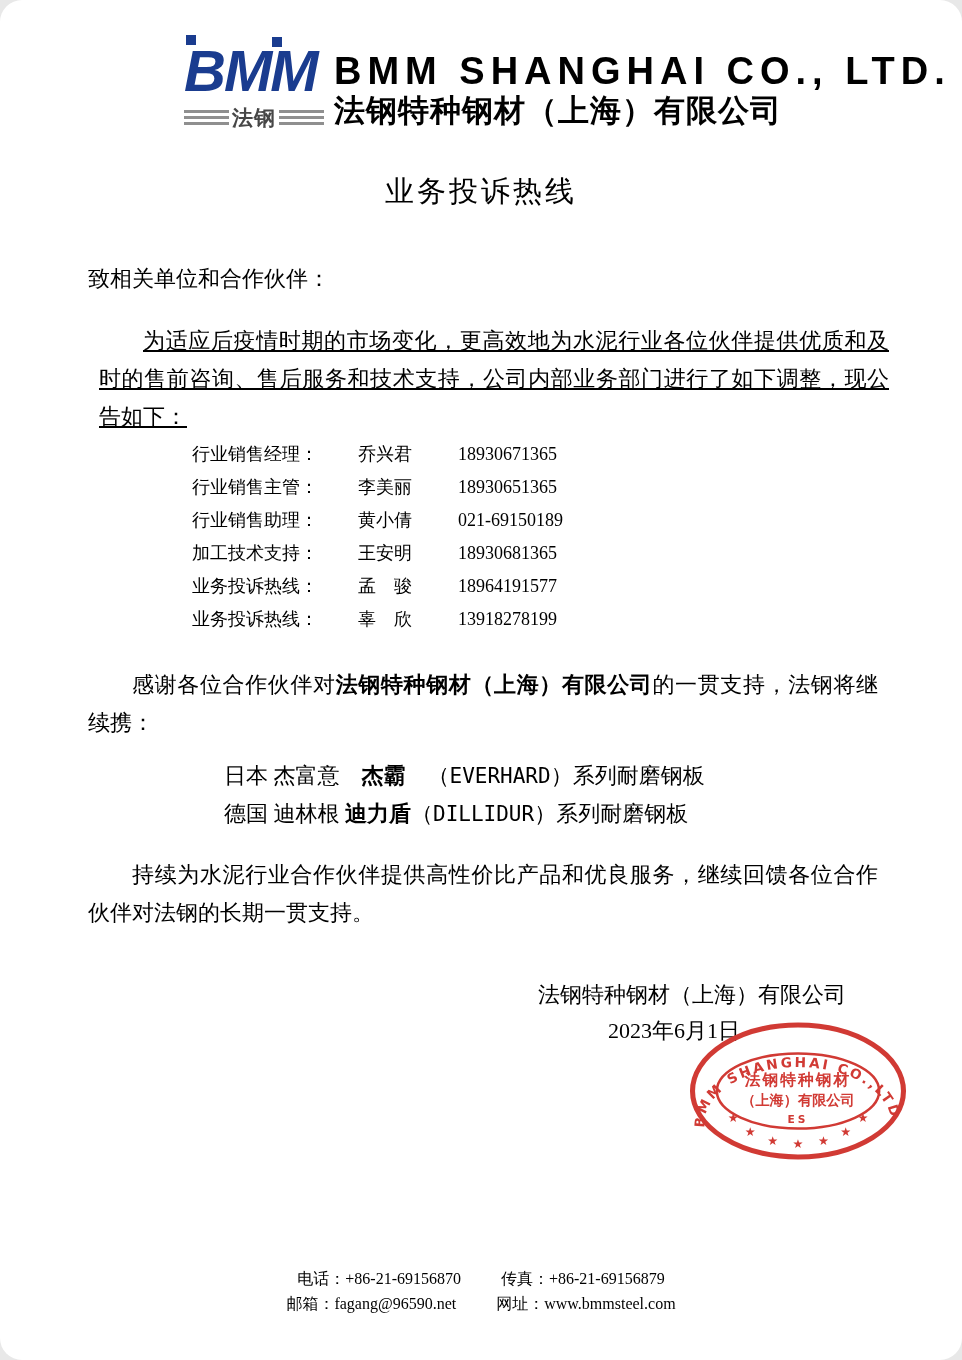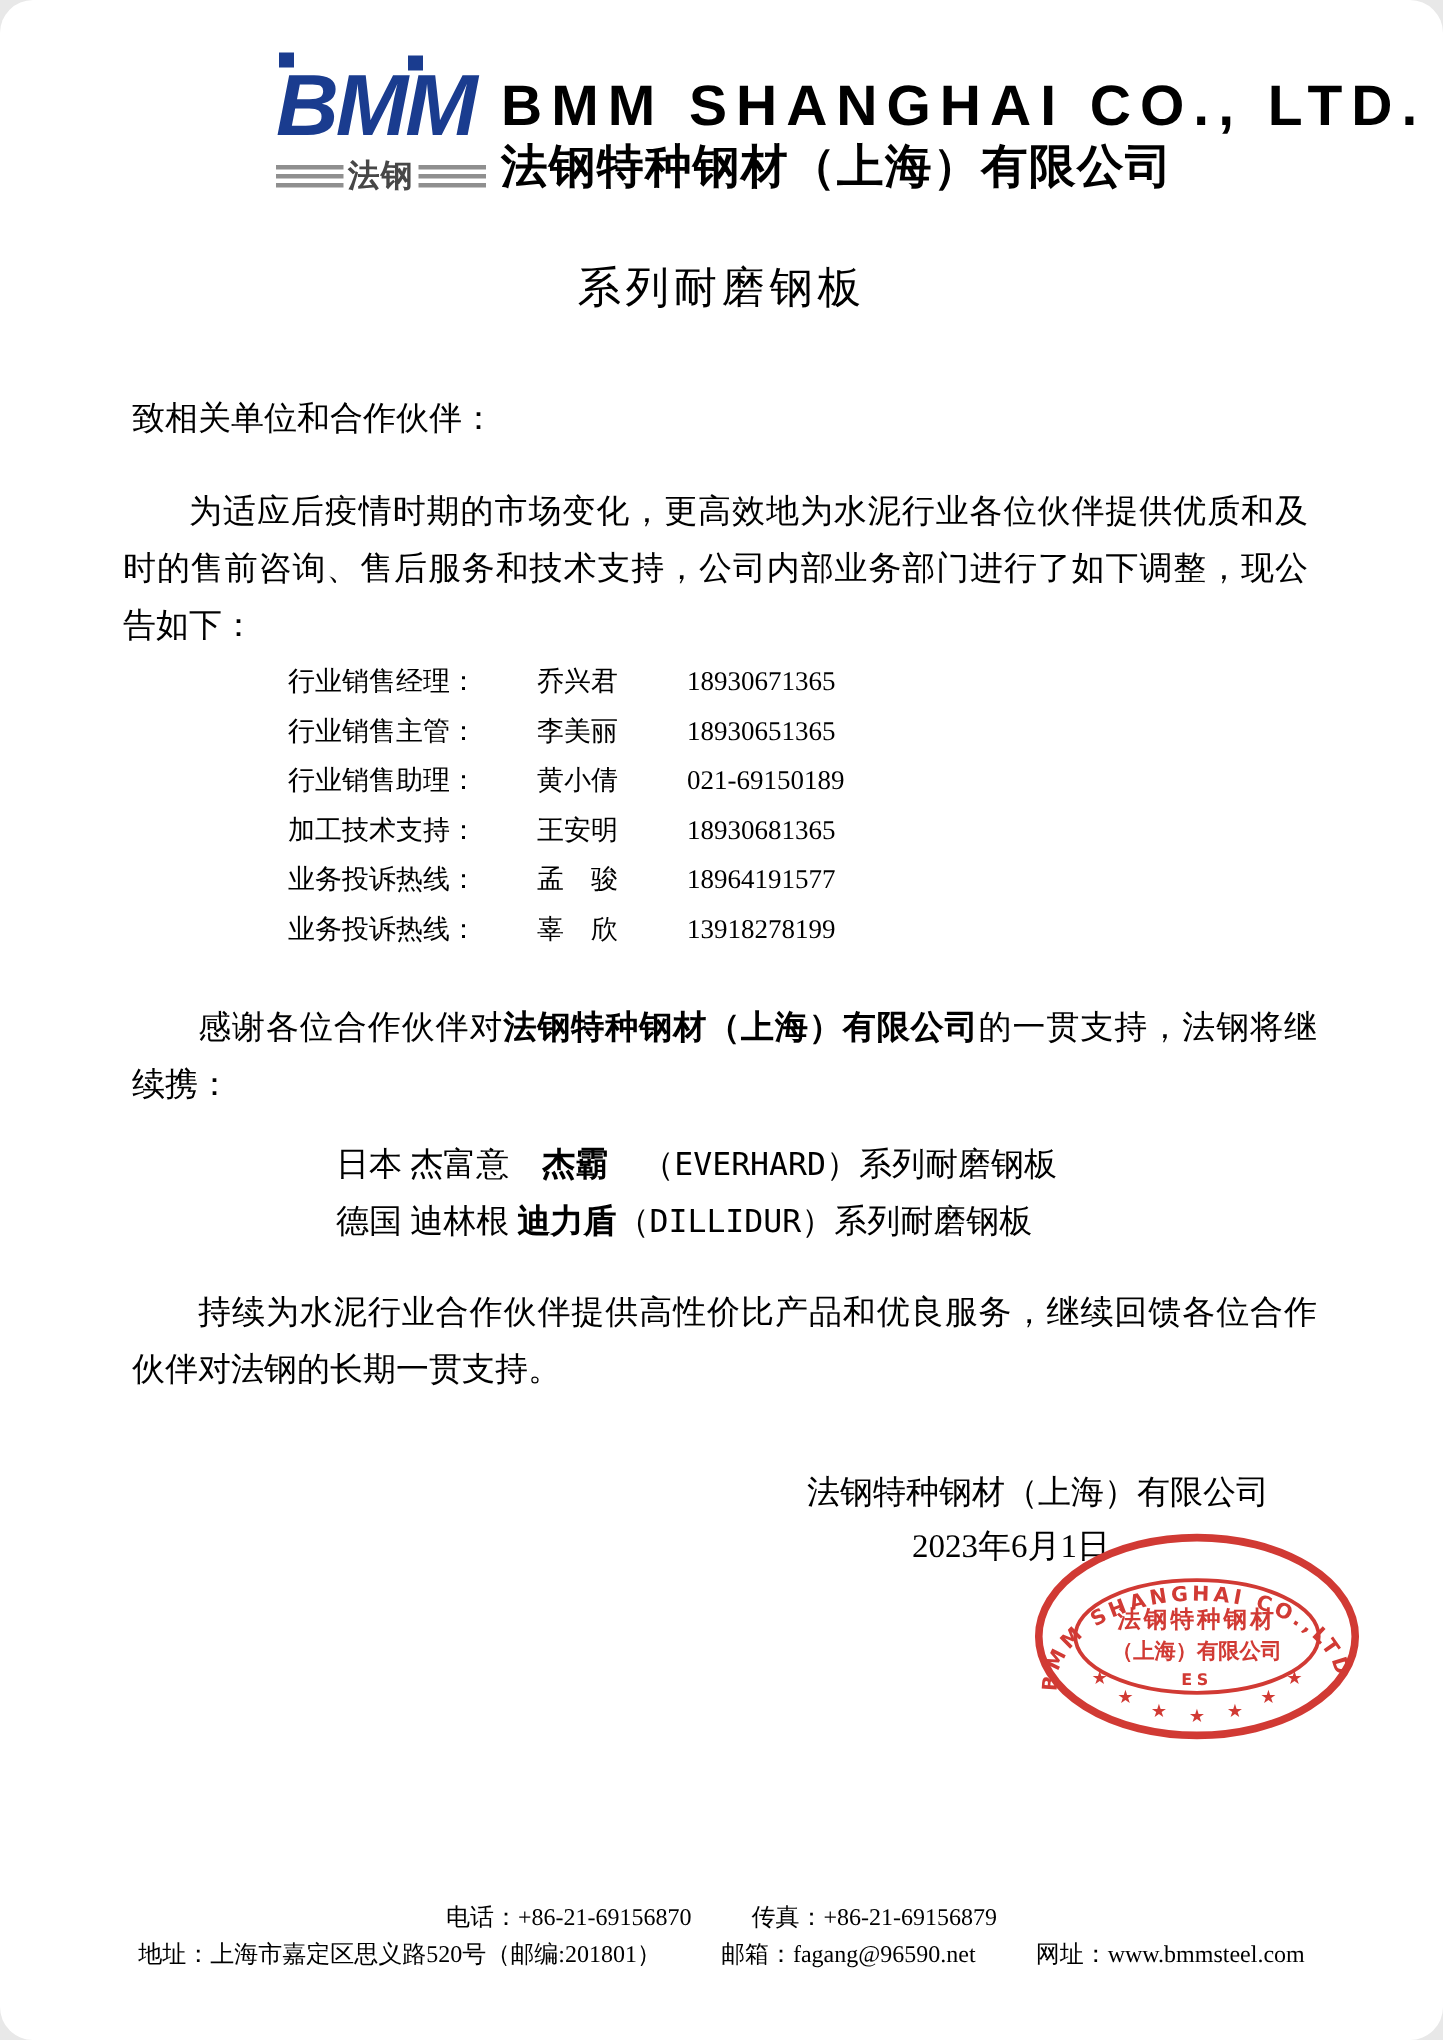--- a/index.html
+++ b/index.html
@@ -47,21 +47,21 @@
     font-weight:bold;font-size:31px;letter-spacing:1px;white-space:nowrap;
   }
   .doc-title{
     position:absolute;left:0;top:172px;width:962px;
     text-align:center;font-size:29px;letter-spacing:3px;
   }
 
   
   .body-text{font-size:22px;line-height:38px;}
   .salutation{position:absolute;left:88px;top:260px;font-size:22px;}
-  .intro{position:absolute;left:82px;top:322px;width:790px;text-align:justify;text-indent:44px;}
+  .intro{position:absolute;left:99px;top:322px;width:790px;text-align:justify;text-indent:44px;text-decoration:underline;}
   .thanks{position:absolute;left:88px;top:666px;width:790px;text-align:justify;text-indent:44px;}
   .closing{position:absolute;left:88px;top:856px;width:790px;text-align:justify;text-indent:44px;}
   .bold{font-weight:bold;}
 
   .contacts{position:absolute;left:192px;top:438px;font-size:18px;}
   .contact-row{display:flex;height:33px;line-height:33px;white-space:nowrap;}
   .contact-role{width:166px;}
   .contact-name{width:100px;}
   .contact-phone{font-family:"Liberation Serif","DejaVu Serif",serif;}
 
@@ -105,21 +105,21 @@
           <span></span>
           <span></span>
           <span></span>
         </span>
     </div>
   </div>
 
   <div class="company-en">BMM SHANGHAI CO., LTD.</div>
   <div class="company-cn">法钢特种钢材（上海）有限公司</div>
 
-  <div class="doc-title">系列耐磨钢板</div>
+  <div class="doc-title">业务投诉热线</div>
 
   <div class="salutation body-text">致相关单位和合作伙伴：</div>
 
   <div class="intro body-text">为适应后疫情时期的市场变化，更高效地为水泥行业各位伙伴提供优质和及时的售前咨询、售后服务和技术支持，公司内部业务部门进行了如下调整，现公告如下：</div>
 
   <div class="contacts">
     <div class="contact-row">
       <span class="contact-role">行业销售经理：</span>
       <span class="contact-name">乔兴君</span>
       <span class="contact-phone">18930671365</span>
@@ -189,19 +189,18 @@
       </g>
     </svg>
   </div>
 
   <div class="footer">
     <div class="footer-line">
       <span class="footer-item"><span>电话：</span><span>+86-21-69156870</span></span>
       <span class="footer-item"><span>传真：</span><span>+86-21-69156879</span></span>
     </div>
     <div class="footer-line">
-      <span class="footer-item"><span>地址：</span><span>上海市嘉定区思义路520号（邮编:201801）</span></span>
       <span class="footer-item"><span>邮箱：</span><span>fagang@96590.net</span></span>
       <span class="footer-item"><span>网址：</span><span>www.bmmsteel.com</span></span>
     </div>
   </div>
 
 </div>
 
 </body></html>

